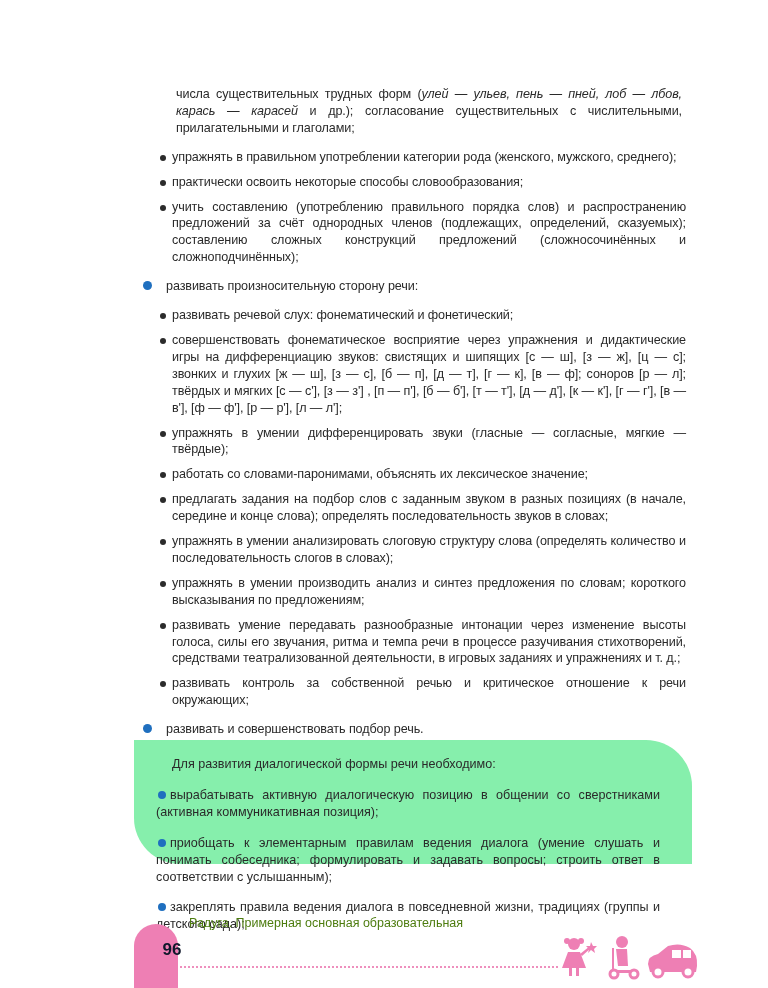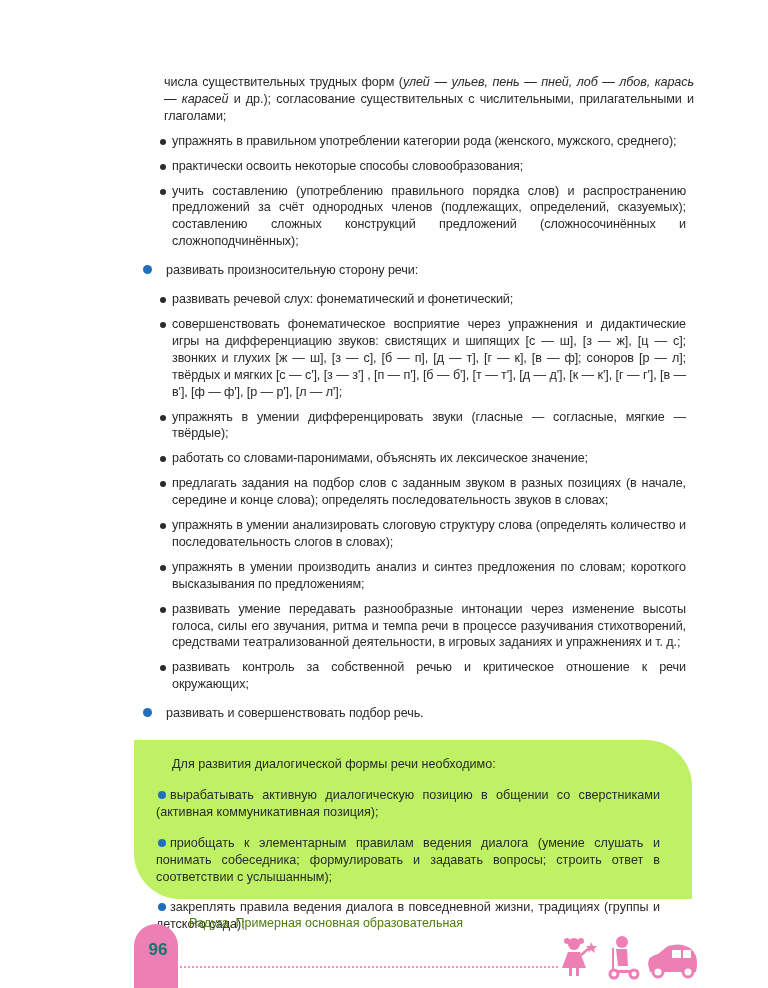--- a/index.html
+++ b/index.html
@@ -5,54 +5,54 @@
   html, body { margin: 0; padding: 0; }
   body {
     width: 768px; height: 988px; background: #ffffff; position: relative; overflow: hidden;
     font-family: "Liberation Sans", sans-serif; color: #2a2a2a;
   }
   .page { position: absolute; left: 0; top: 0; width: 768px; height: 988px; }
   .text-block {
     position: absolute; left: 134px; top: 74px; width: 560px;
     font-size: 12.6px; line-height: 16.9px; letter-spacing: -0.1px;
   }
-  .para { text-align: justify; margin: 0; }
+  .para { text-align: justify; margin: 12px; }
   .indent { padding-left: 30px; position: relative; }
   .sub { padding-left: 30px; position: relative; text-align: justify; margin: 8px; }
   .sub::before {
     content: ""; position: absolute; left: 18px; top: 6px; width: 6px; height: 6px;
     border-radius: 50%; background: #2b2b2b;
   }
   .main { padding-left: 20px; position: relative; margin: 12px; }
   .main::before {
     content: ""; position: absolute; left: -3px; top: 3px; width: 9px; height: 9px;
     border-radius: 50%; background: #1f6fbf;
   }
   i { font-style: italic; }
   .box {
-    position: absolute; left: 134px; top: 740px; width: 558px; height: 159px;
-    background: #bef264; border-top-right-radius: 46px; border-bottom-left-radius: 46px;
+    position: absolute; left: 134px; top: 740px; width: 558px; height: 124px;
+    background: #86efac; border-top-right-radius: 46px; border-bottom-left-radius: 46px;
   }
   .box-inner {
     position: absolute; left: 8px; top: 16px; width: 532px;
     font-size: 12.6px; line-height: 16.9px; text-align: justify;
   }
   .box-title { padding-left: 30px; margin: 0; }
   .box-item { margin: 14px; position: relative; text-indent: 14px; }
   .box-item::before {
     content: ""; position: absolute; left: 2px; top: 4px; width: 8px; height: 8px;
     border-radius: 50%; background: #1f6fbf;
   }
   .footer-tab {
     position: absolute; left: 134px; top: 924px; width: 44px; height: 64px;
     background: #ee7fb4; border-top-left-radius: 22px; border-top-right-radius: 22px;
   }
   .footer-num {
-    position: absolute; left: 136px; top: 940px; width: 44px; text-align: center;
-    color: #0f766e; font-weight: bold; font-size: 17px;
+    position: absolute; left: 150px; top: 940px; width: 44px; text-align: center;
+    color: #0f172a; font-weight: bold; font-size: 17px;
   }
   .footer-title {
     position: absolute; left: 189px; top: 916px; font-size: 12.5px; line-height: 14px;
     color: #4d7c0f;
   }
   .footer-dots {
     position: absolute; left: 180px; top: 966px; width: 378px; height: 0;
     border-top: 2px dotted #ee8fbd;
   }
   .footer-icons { position: absolute; left: 560px; top: 934px; width: 140px; height: 46px; }

